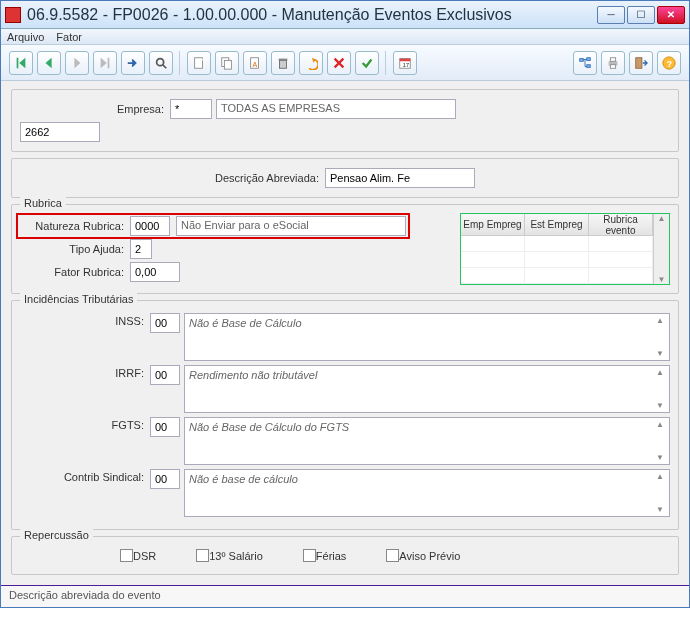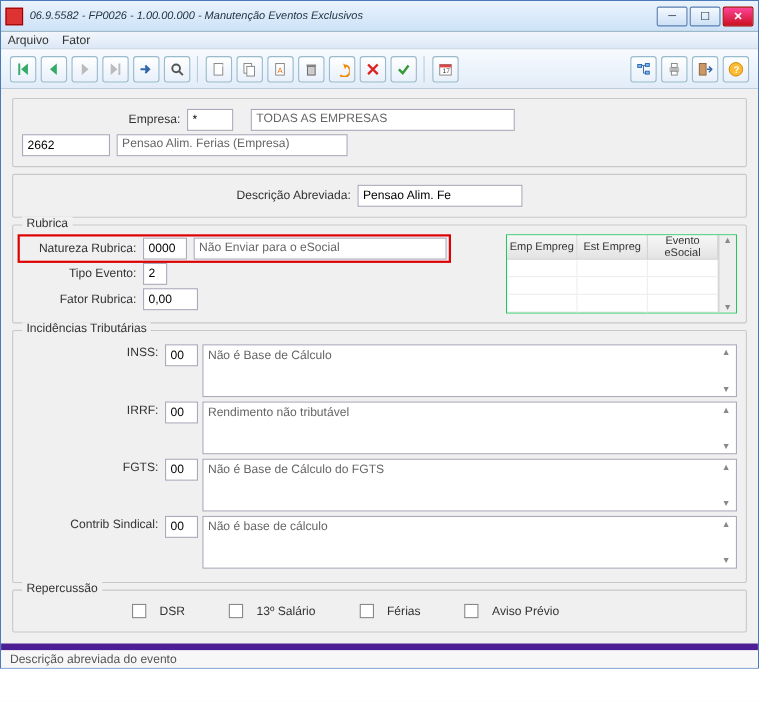--- a/index.html
+++ b/index.html
@@ -1,20 +1,20 @@
 <!DOCTYPE html>
 <html><head>
 <meta charset="utf-8">
 <style>
   * { box-sizing: border-box; }
   body { margin: 0; font-family: Tahoma, Arial, sans-serif; font-size: 11px; background: #fff; color: #333; }
   .window { width: 690px; border: 1px solid #4a7abc; background: #fff; }
   .title-bar { height: 28px; background: linear-gradient(#eaf3fc,#cde2f8); display:flex; align-items:center; padding:0 4px; border-bottom:1px solid #8ab; }
   .title-bar .icon-app { width:16px; height:16px; background:#d33; border:1px solid #900; margin-right:6px; }
-  .title-text { flex:1; color:#234; font-size:10px;font-style:italic; }
+  .title-text { flex:1; color:#234; font-size:16px; }
   .win-btns { display:flex; gap:2px; }
   .win-btn { width:28px; height:18px; border:1px solid #5a7fb0; border-radius:2px; background:linear-gradient(#f4f9ff,#cde1f6); display:flex; align-items:center; justify-content:center; font-size:10px; color:#234; cursor:pointer; }
   .win-btn.close { background:linear-gradient(#f49,#c12); border-color:#a00; color:#fff; font-weight:bold; }
   .menubar { height:16px; background:linear-gradient(#f2f6fc,#dce8f6); display:flex; align-items:center; padding:0 6px; gap:12px; border-bottom:1px solid #bcd; }
   .menubar span { cursor:pointer; text-decoration:underline; text-decoration-color:transparent; }
   .toolbar { height:36px; background:linear-gradient(#f7fbff,#e2ecf8); padding:4px 8px; display:flex; align-items:center; gap:4px; border-bottom:1px solid #bcd; }
   .tbtn { width:24px; height:24px; border:1px solid #9bc; border-radius:3px; background:linear-gradient(#fff,#e8f0fa); display:flex; align-items:center; justify-content:center; cursor:pointer; font-size:12px; }
   .tbtn svg { width:14px; height:14px; }
   .tsep { width:2px; height:24px; border-left:1px solid #bcd; margin:0 2px; }
   .tspacer { flex:1; }
@@ -29,27 +29,27 @@
   .rubricabox { display:flex; gap:8px; }
   .rubricabox .left { flex:1; }
   .mini-table { border:1px solid #22c55e; background:#fff; width:210px; height:72px; display:flex; }
   .mini-table .tcols { flex:1; display:grid; grid-template-columns:1fr 1fr 1fr; grid-template-rows:22px 1fr 1fr 1fr; }
   .mini-table .th { background:linear-gradient(#f7f7f7,#e3e3e3); border-right:1px solid #ccc; border-bottom:1px solid #ccc; font-size:10px; display:flex; align-items:center; justify-content:center; padding:0 2px; text-align:center; }
   .mini-table .td { border-right:1px solid #eee; border-bottom:1px solid #eee; }
   .mini-table .scroll { width:16px; background:#eee; border-left:1px solid #ccc; display:flex; flex-direction:column; justify-content:space-between; align-items:center; }
   .inc-row { display:flex; align-items:flex-start; margin:4px 0; }
   .inc-row .lbl { width:130px; margin-top:2px; }
   .inc-code { width:30px; }
-  .inc-desc { flex:1; height:48px; border:1px solid #aab; background:#fff; padding:3px 4px; color:#666; margin-left:4px; position:relative; }
+  .inc-desc { flex:1; height:48px; border:1px solid #aab; background:#fff; padding:3px 4px; color:#666; margin-left:4px; position:relative;font-style:italic; }
   .inc-scroll { position:absolute; right:2px; top:2px; bottom:2px; width:14px; display:flex; flex-direction:column; justify-content:space-between; align-items:center; }
   .arrow-up,.arrow-down { font-size:8px; color:#888; cursor:pointer; }
   .chkrow { display:flex; gap:40px; padding:4px 0 4px 100px; }
-  .chk { display:flex; align-items:center; gap:12px; }
+  .chk { display:flex; align-items:center; gap:0; }
   .chk .box { width:13px; height:13px; border:1px solid #888; background:#fff; }
-  .statusbar { height:22px; border-top:6px solid #4c1d95; padding:3px 8px; color:#555; background:#f7f7f7; }
+  .statusbar { height:22px; border-top:1px solid #4c1d95; padding:3px 8px; color:#555; background:#f7f7f7; }
   .red-frame { position:relative; }
   .red-frame::after { content:""; position:absolute; left:-4px; right:-4px; top:-3px; bottom:-3px; border:2px solid #d00; pointer-events:none; }
 </style>
 </head>
 <body>
 
 <div class="window">
 
   <div class="title-bar">
     <div class="icon-app"></div>
@@ -176,58 +176,57 @@
         </svg>
       </div>
   </div>
 
   <div class="content">
 
     <div class="panel">
       <div class="row">
         <div class="lbl" style="width:150px;">Empresa:</div>
         <input class="txt" style="width: 42px;" value="*">
-        <div class="txtbox ro" style="width:240px; margin-left:16px;">TODAS AS EMPRESAS</div>
+        <div class="txtbox ro" style="width:240px; margin-left:4px;">TODAS AS EMPRESAS</div>
       </div>
       <div class="row">
         <input class="txt" style="width: 80px;" value="2662">
-        <div class="txtbox ro" style="width:210px; margin-left:6px;">Pensao Alim. Ferias (Empresa)</div>
       </div>
     </div>
 
     <div class="panel">
       <div class="row" style="justify-content:center;">
         <div class="lbl">Descrição Abreviada:</div>
         <input class="txt" style="width: 150px;" value="Pensao Alim. Fe">
       </div>
     </div>
 
     <div class="fieldset">
       <div class="legend">Rubrica</div>
       <div class="rubricabox">
         <div class="left">
           <div class="row red-frame" style="width:fit-content;">
             <div class="lbl" style="width:110px;">Natureza Rubrica:</div>
             <input class="txt" style="width: 40px;" value="0000">
             <div class="txtbox ro" style="width:230px; margin-left:6px;">Não Enviar para o eSocial</div>
           </div>
           <div class="row">
-            <div class="lbl" style="width:110px;">Tipo Evento:</div>
+            <div class="lbl" style="width:110px;">Tipo Ajuda:</div>
             <input class="txt" style="width: 22px;" value="2">
           </div>
           <div class="row">
             <div class="lbl" style="width:110px;">Fator Rubrica:</div>
             <input class="txt" style="width: 50px;" value="0,00">
           </div>
         </div>
         <div class="mini-table">
           <div class="tcols">
             <div class="th">Emp Empreg</div>
             <div class="th">Est Empreg</div>
-            <div class="th">Evento eSocial</div>
+            <div class="th">Rubrica evento</div>
             <div class="td"></div>
               <div class="td"></div>
               <div class="td"></div>
             <div class="td"></div>
               <div class="td"></div>
               <div class="td"></div>
             <div class="td"></div>
               <div class="td"></div>
               <div class="td"></div>
           </div>

